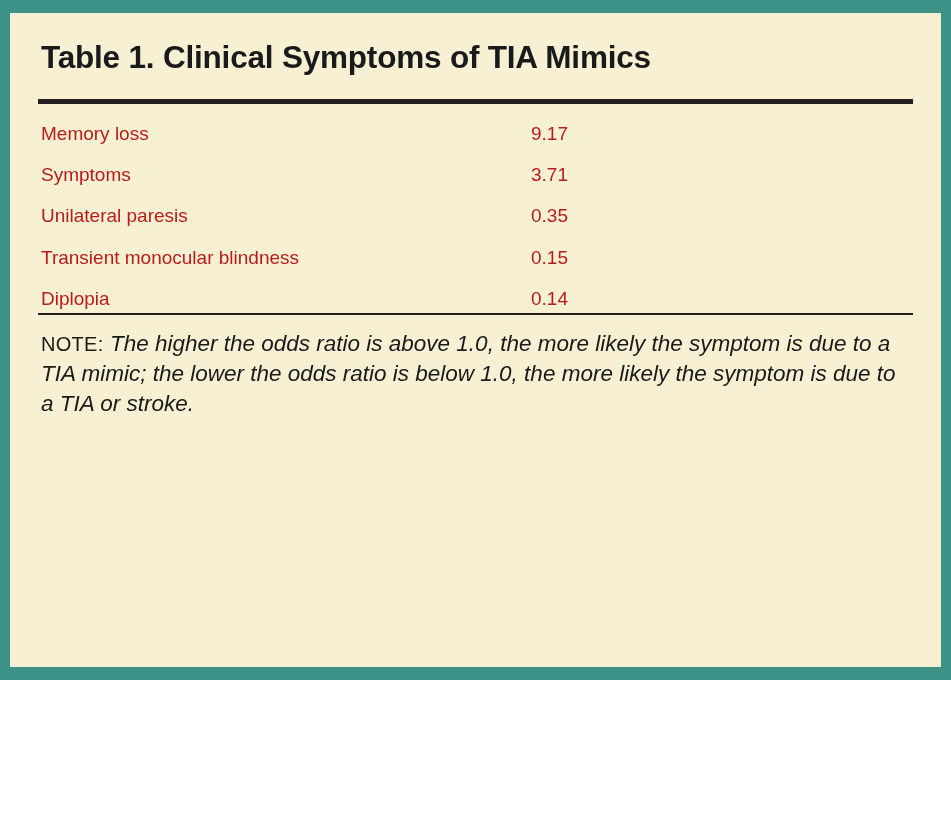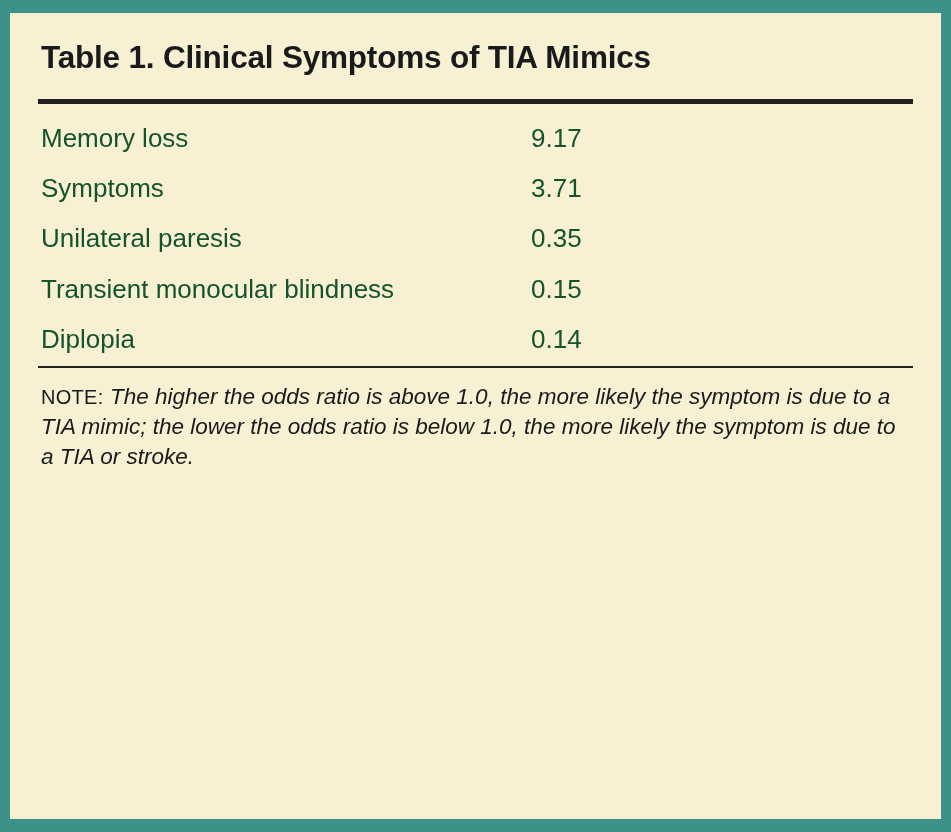--- a/index.html
+++ b/index.html
@@ -11,21 +11,21 @@
     height: 832px;
     background: #ffffff;
     font-family: "Liberation Sans", sans-serif;
     overflow: hidden;
   }
   .table-card {
     position: absolute;
     left: 0;
     top: 0;
     width: 951px;
-    height: 832px;
+    height: 680px;
     box-sizing: border-box;
     background: #f7f0d2;
     border-top: 13px solid #3d9287;
     border-bottom: 13px solid #3d9287;
     border-left: 10px solid #3d9287;
     border-right: 10px solid #3d9287;
   }
   .inner {
     box-sizing: border-box;
     width: 100%;
@@ -58,30 +58,30 @@
   table.data th {
     text-align: left;
     font-style: italic;
     font-weight: normal;
     font-size: 25.5px;
     color: #191a1c;
     padding: 18px 0 16px 3px;
   }
   table.data td {
     text-align: left;
-    font-size: 26px;
-    color: #14532d;
+    font-size: 19px;
+    color: #b91c1c;
     padding: 8px 0 9px 3px;
     line-height: 1.28;
   }
   table.data tbody tr:first-child td {
     padding-top: 18px;
   }
   table.data tbody tr:last-child td {
-    padding-bottom: 10px;
+    padding-bottom: 2px;
   }
   .col-symptom { width: 56%; }
   .col-value { width: 44%; }
   .notes {
     padding: 14px 2px 0 3px;
   }
   .note-line {
     font-style: italic;
     font-size: 22.5px;
     line-height: 1.33;

